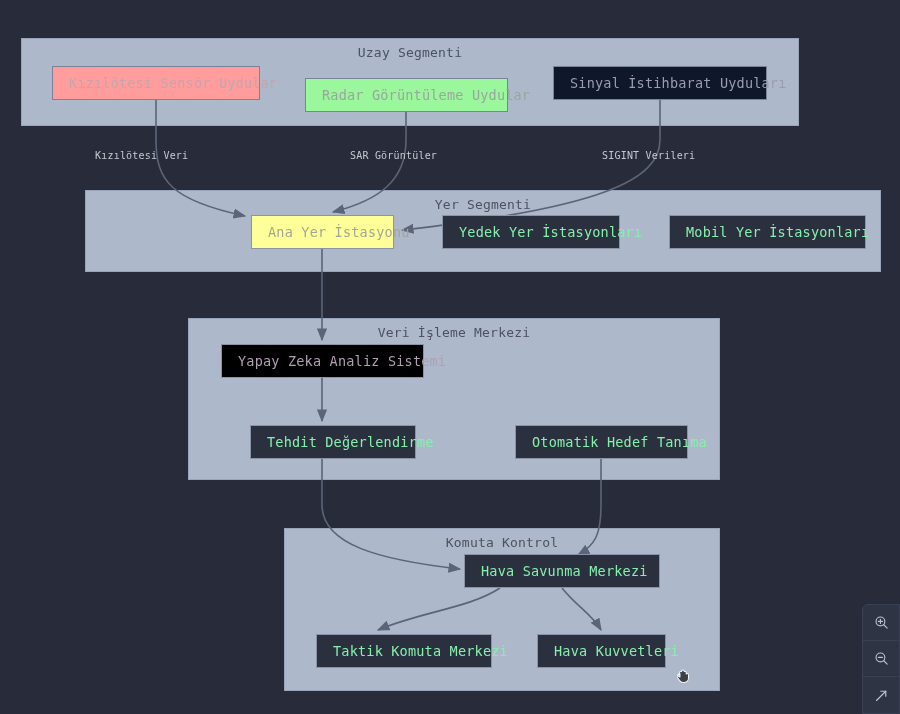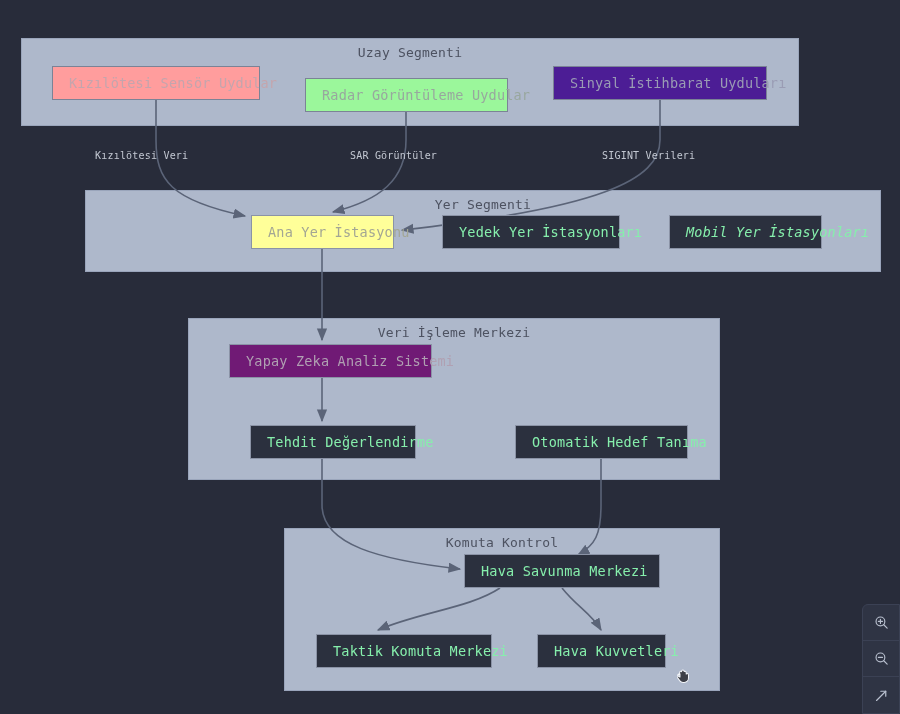--- a/index.html
+++ b/index.html
@@ -74,34 +74,33 @@
     background: #ff9d9d;
     border-color: #7b8396;
     color: #c4a5ad;
   }
   .node.green {
     background: #9bf79b;
     border-color: #7b8396;
     color: #98a79e;
   }
   .node.purple {
-    background: #4c1d95;
+    background: #0f172a;
     border-color: #7b8396;
     color: #9a9cb4;
   }
   .node.yellow {
     background: #ffff99;
     border-color: #8b93a6;
     color: #a3a694;
   }
   .node.magenta {
-    background: #701a75;
+    background: #000000;
     border-color: #8b93a6;
     color: #b0a0b2;
-    margin-left: 8px;
   }
 
   
   .edge-label {
     position: absolute;
     font-size: 10px;
     color: #c3c8d2;
     white-space: nowrap;
     z-index: 2;
     letter-spacing: 0.2px;
@@ -204,21 +203,21 @@
       </div>
       <div class="node purple" style="left: 553px; top: 66px; width: 214px; height: 34px;">
         <span>Sinyal İstihbarat Uyduları</span>
       </div>
       <div class="node yellow" style="left: 251px; top: 215px; width: 143px; height: 34px;">
         <span>Ana Yer İstasyonu</span>
       </div>
       <div class="node dark" style="left: 442px; top: 215px; width: 178px; height: 34px;">
         <span>Yedek Yer İstasyonları</span>
       </div>
-      <div class="node dark" style="left: 669px; top: 215px; width: 153px; height: 34px; font-style: italic;">
+      <div class="node dark" style="left: 669px; top: 215px; width: 197px; height: 34px;">
         <span>Mobil Yer İstasyonları</span>
       </div>
       <div class="node magenta" style="left: 221px; top: 344px; width: 203px; height: 34px;">
         <span>Yapay Zeka Analiz Sistemi</span>
       </div>
       <div class="node dark" style="left: 250px; top: 425px; width: 166px; height: 34px;">
         <span>Tehdit Değerlendirme</span>
       </div>
       <div class="node dark" style="left: 515px; top: 425px; width: 173px; height: 34px;">
         <span>Otomatik Hedef Tanıma</span>

